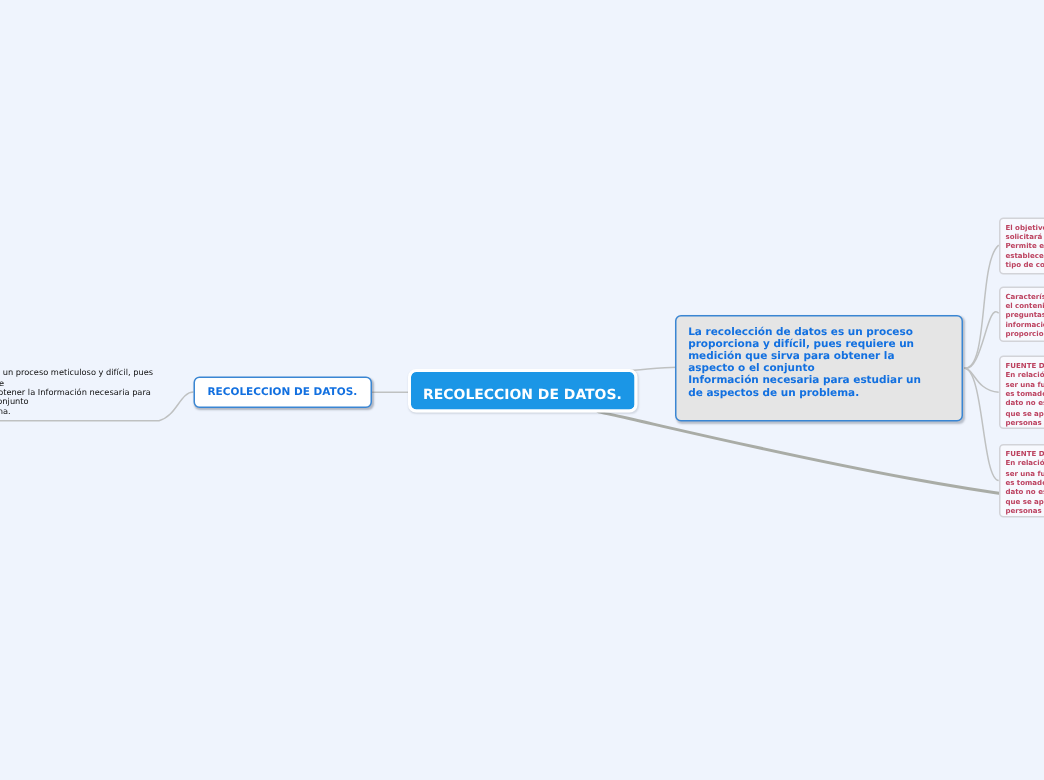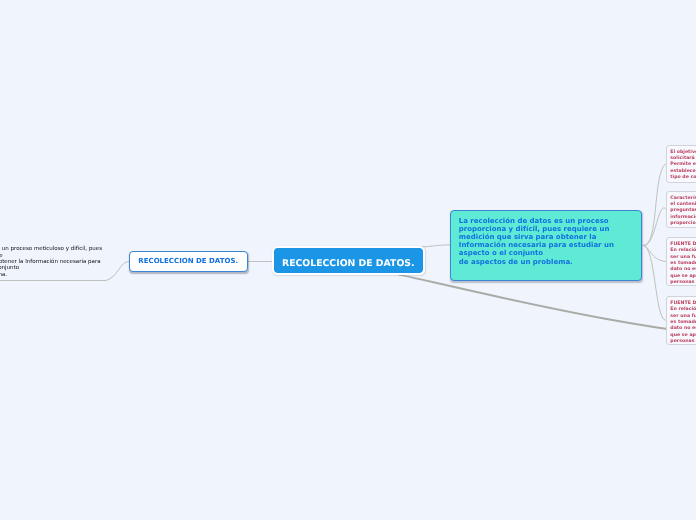--- a/index.html
+++ b/index.html
@@ -23,21 +23,21 @@
   #left-node{
      left:129px;top:250.6px;width:118.5px;height:21.4px;
      background:#ffffff;border:1.7px solid #3a86d3;border-radius:4px;
      box-shadow:0.8px 1.1px 1.3px rgba(80,88,105,.40);
      color:#1270e0;font-weight:bold;font-size:7px;
      text-align:center;padding-top:5.2px;box-sizing:border-box;
   }
   
   #desc-node{
      left:449.8px;top:209.8px;width:192.3px;height:71.3px;box-sizing:border-box;
-     background:#5eead4;border:1.5px solid #3a86d3;border-radius:4px;
+     background:#e5e5e5;border:1.5px solid #3a86d3;border-radius:4px;
      box-shadow:0.8px 1.1px 1.3px rgba(80,88,105,.34);
      color:#1270e0;font-weight:bold;font-size:6.98px;line-height:8.12px;
      padding:6.2px 0 0 8.0px;
   }
   #desc-node .ln{white-space:nowrap;}
 
   
   .rbox{
      background:#f7f9fe;border:1px solid #d2d3d8;border-radius:3px;
      color:#bc4260;font-weight:bold;font-size:4.7px;line-height:6.4px;
@@ -80,22 +80,22 @@
   </div>
 
   <div class="node" id="left-node">
     <span>RECOLECCION DE DATOS.</span>
   </div>
 
   <div class="node" id="desc-node">
     <div class="ln">La recolección de datos es un proceso</div>
     <div class="ln">proporciona y difícil, pues requiere un</div>
     <div class="ln">medición que sirva para obtener la</div>
+    <div class="ln">aspecto o el conjunto</div>
     <div class="ln">Información necesaria para estudiar un</div>
-    <div class="ln">aspecto o el conjunto</div>
     <div class="ln">de aspectos de un problema.</div>
   </div>
 
   <div class="node rbox" id="rbox1" style="top:144.6px;height:38px">
     <div class="ln">El objetivo de la recolección</div>
     <div class="ln">solicitará la información.</div>
     <div class="ln">Permite establecer</div>
     <div class="ln">establecer el instrumento</div>
     <div class="ln">tipo de contacto.</div>
   </div>

